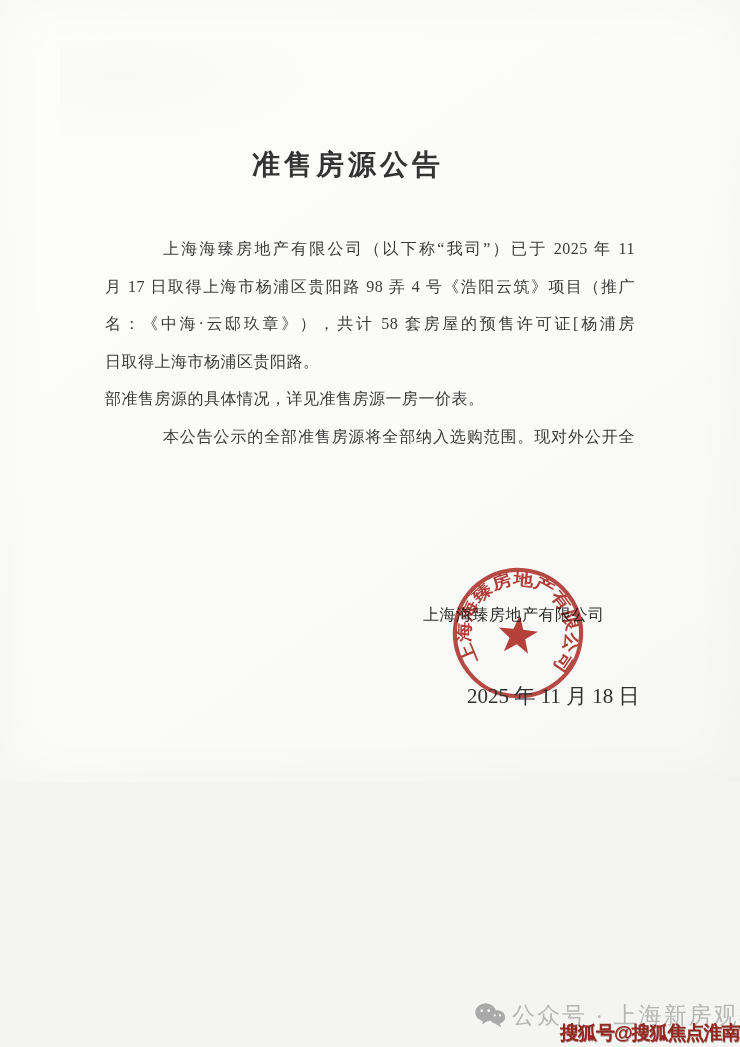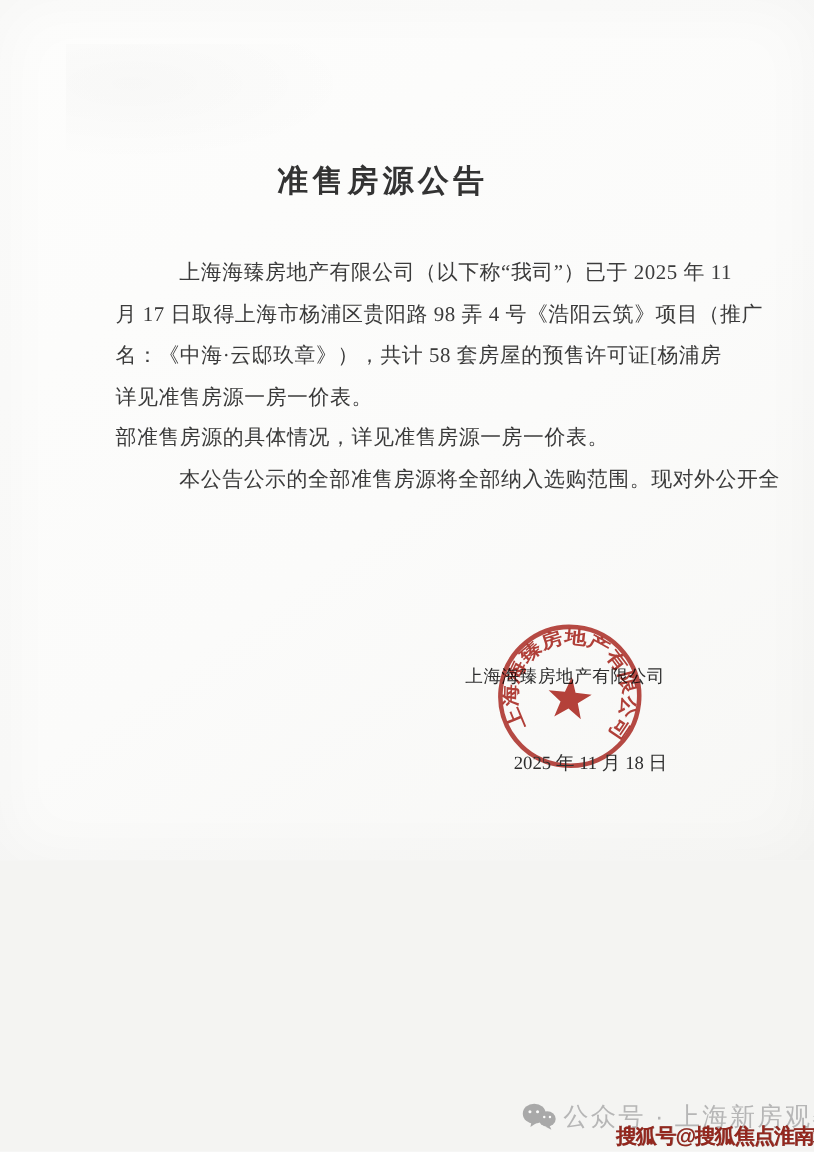--- a/index.html
+++ b/index.html
@@ -28,42 +28,42 @@
     letter-spacing: 4px;
     color: #333;
   }
   .body-block {
     position: absolute;
     left: 105px; top: 230px;
     width: 530px;
     color: #3b3b3b;
   }
   .line {
-    font-size: 19px;
+    font-size: 16px;
     line-height: 37.6px;
     height: 37.6px;
     white-space: nowrap;
     text-align: justify;
     text-align-last: justify;
     letter-spacing: 0.5px;
   }
   .line.indent { text-indent: 58px; }
   .line.short { text-align-last: left; white-space: normal; }
   .sig-company {
     position: absolute;
     left: 423px; top: 605px;
     font-size: 16px;
     letter-spacing: 0.5px;
     color: #2e2e2e;
     white-space: nowrap;
   }
   .sig-date {
     position: absolute;
     left: 467px; top: 682px;
-    font-size: 17px;
+    font-size: 21px;
     color: #2e2e2e;
     white-space: nowrap;
   }
   .seal {
     position: absolute;
     left: 449px; top: 563px;
     width: 138px; height: 140px;
     mix-blend-mode: multiply;
     opacity: 0.92;
     transform: rotate(6deg);
@@ -112,21 +112,21 @@
 <div class="paper">
 
   <div class="smudge"></div>
 
   <div class="doc-title">准售房源公告</div>
 
   <div class="body-block">
     <div class="line indent">上海海臻房地产有限公司（以下称“我司”）已于 2025 年 11</div>
     <div class="line">月 17 日取得上海市杨浦区贵阳路 98 弄 4 号《浩阳云筑》项目（推广</div>
     <div class="line">名：《中海·云邸玖章》），共计 58 套房屋的预售许可证[杨浦房</div>
-    <div class="line short">详见准售房源一房一价表。</div>
+    <div class="line short">日取得上海市杨浦区贵阳路。</div>
     <div class="line short">部准售房源的具体情况，详见准售房源一房一价表。</div>
     <div class="line indent">本公告公示的全部准售房源将全部纳入选购范围。现对外公开全</div>
   </div>
 
   <div class="sig-company">上海海臻房地产有限公司</div>
 
   <svg class="seal" viewBox="0 0 140 140">
     <circle cx="70" cy="70" r="64" fill="none" stroke="#b0302a" stroke-width="4.2" opacity="0.95"></circle>
     <path id="sealArc" d="M 35.35 104.65 A 49 49 0 1 1 104.65 104.65" fill="none"></path>
     <text font-size="16.5" fill="#ae2f28" font-weight="bold" font-family="'Liberation Serif','DejaVu Serif',serif">

